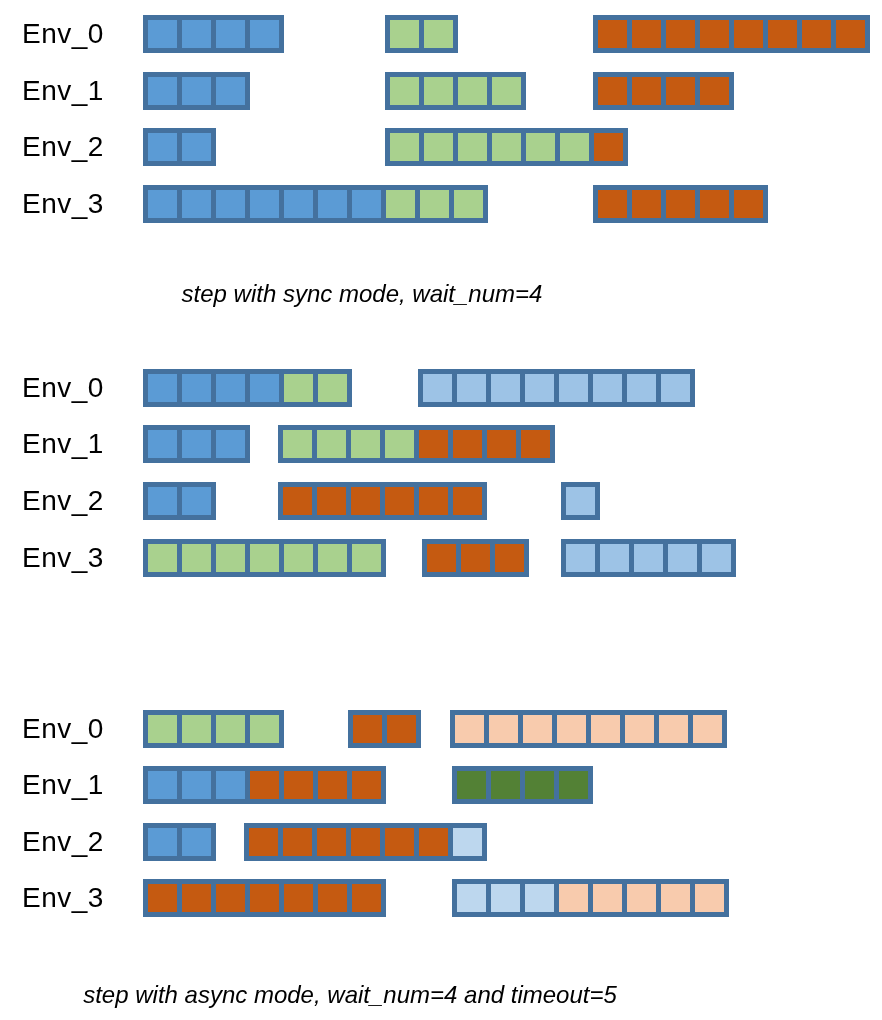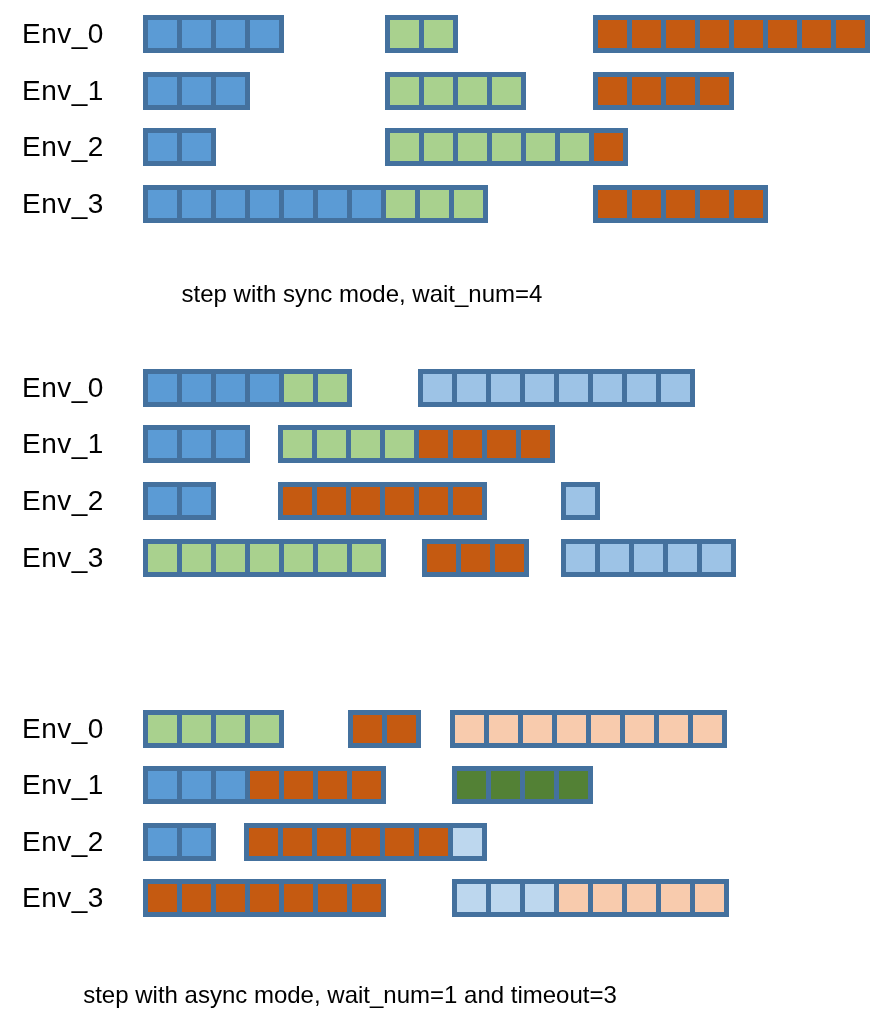--- a/index.html
+++ b/index.html
@@ -11,21 +11,21 @@
     position:absolute; left:22px; height:38px; display:flex; align-items:center;
     font-size:28px; color:#000000; letter-spacing:0.5px;
   }
   .step-group {
     position:absolute; height:38px; box-sizing:border-box;
     display:flex; gap:5px; padding:5px;
   }
   .step-cell { width:29px; height:28px; flex:0 0 29px; }
   .panel-caption {
     position:absolute; transform:translateX(-50%);
-    font-size:24px; color:#000000; white-space:nowrap;
+    font-size:24px; color:#000000; white-space:nowrap;font-style:italic;
   }
 </style>
 </head>
 <body>
 
 <div class="canvas">
   <div id="blocks-layer">
       <div class="env-label" style="top: 15px;">Env_0</div>
       <div class="step-group" style="left: 143px; top: 15px; background: rgb(68, 113, 158);">
         <div class="step-cell" style="background: rgb(91, 155, 213);"></div>
@@ -238,14 +238,14 @@
         <div class="step-cell" style="background: rgb(189, 215, 238);"></div>
         <div class="step-cell" style="background: rgb(189, 215, 238);"></div>
         <div class="step-cell" style="background: rgb(248, 203, 173);"></div>
         <div class="step-cell" style="background: rgb(248, 203, 173);"></div>
         <div class="step-cell" style="background: rgb(248, 203, 173);"></div>
         <div class="step-cell" style="background: rgb(248, 203, 173);"></div>
         <div class="step-cell" style="background: rgb(248, 203, 173);"></div>
       </div>
     </div>
   <div class="panel-caption" style="left: 362px; top: 280px;">step with sync mode, wait_num=4</div>
-  <div class="panel-caption" style="left: 350px; top: 981px;">step with async mode, wait_num=1 and timeout=3</div>
+  <div class="panel-caption" style="left: 350px; top: 981px;">step with async mode, wait_num=4 and timeout=5</div>
 </div>
 
 </body></html>

